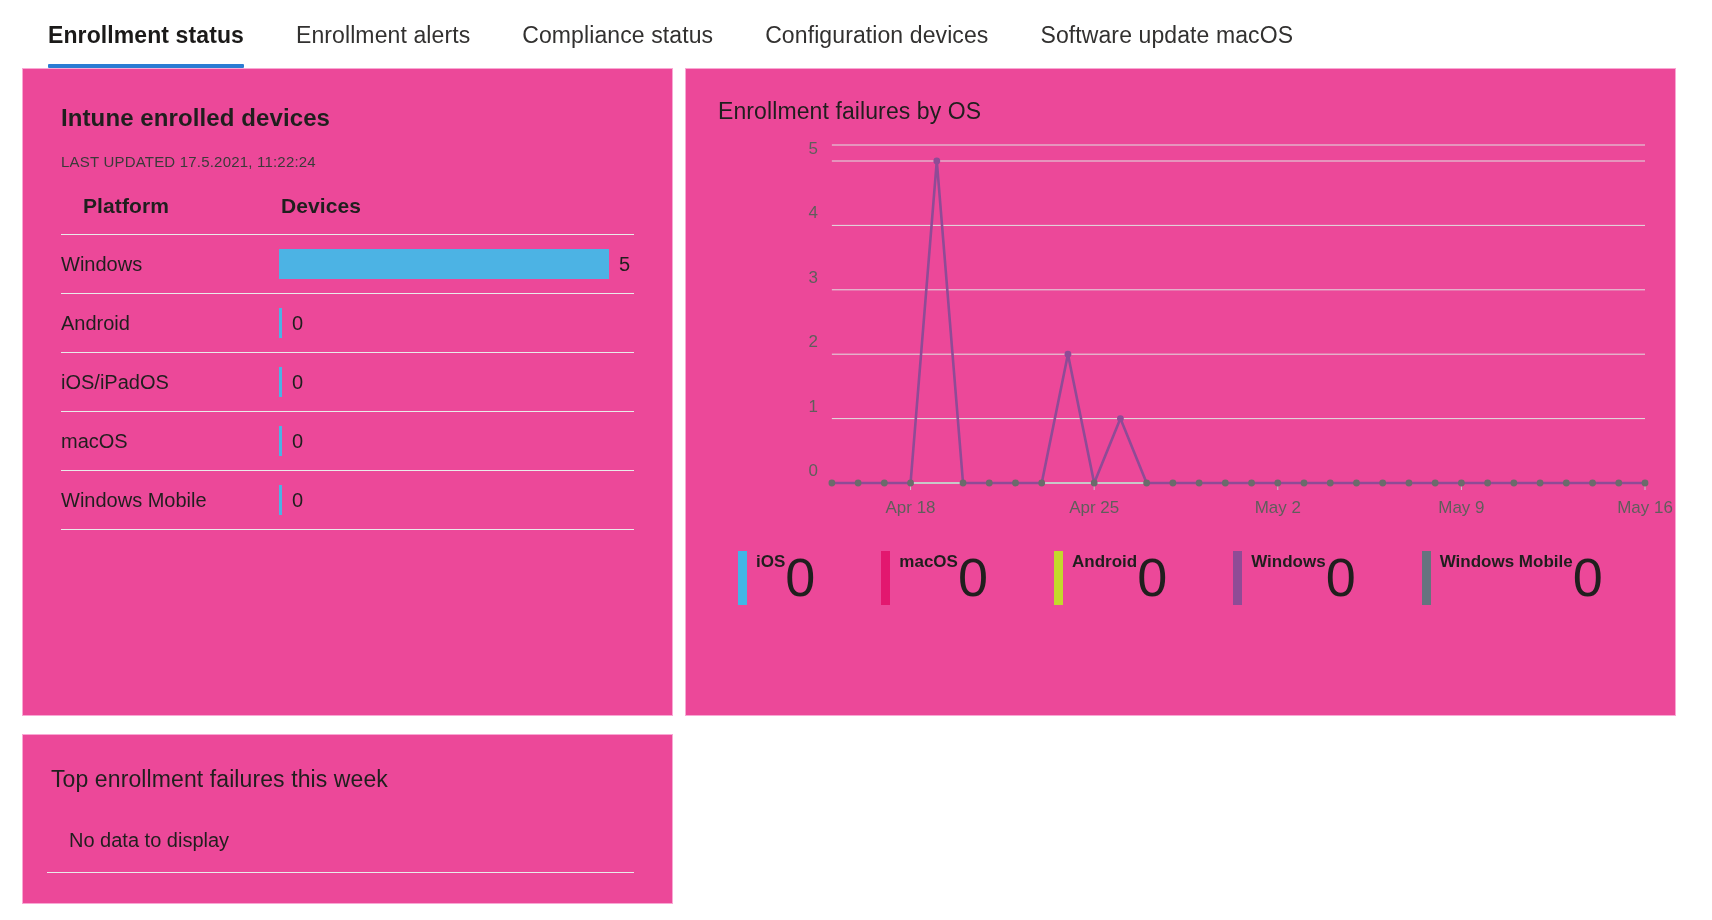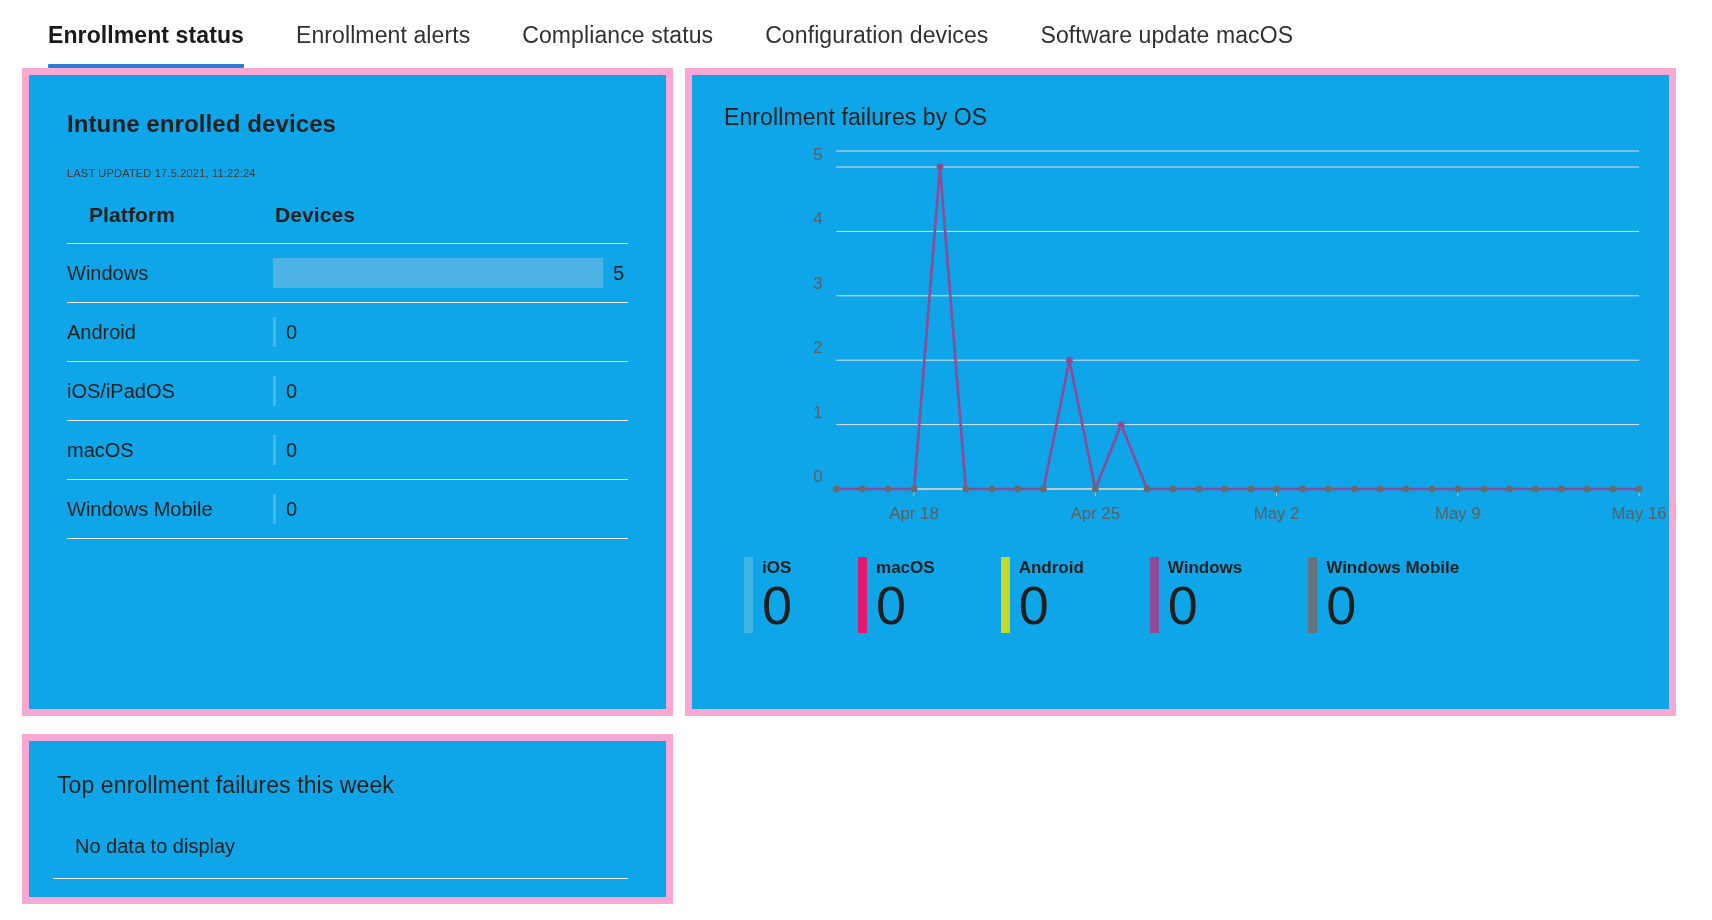--- a/index.html
+++ b/index.html
@@ -50,42 +50,42 @@
 
   
   .board {
     padding: 0 22px;
     display: flex;
     flex-wrap: wrap;
     gap: 12px;
     align-items: flex-start;
   }
   .card {
-    background: #0ea5e9;
-    border: 7px solid #f9a8d4;
+    background: #ec4899;
+    border: 1px solid #f9a8d4;
   }
 
   
   .card-devices {
     width: 651px;
     height: 648px;
     padding: 34px 38px 0 38px;
   }
   .card-title {
     font-size: 24px;
     font-weight: 700;
     color: #201f1e;
     margin: 0 0 0 0;
     line-height: 30px;
     letter-spacing: .1px;
   }
   .last-updated {
-    font-size: 11px;
+    font-size: 15px;
     color: #3b3a39;
-    margin-top: 28px;
+    margin-top: 20px;
     letter-spacing: .2px;
     white-space: nowrap;
   }
   .dev-table {
     width: 100%;
     border-collapse: collapse;
     margin-top: 14px;
   }
   .dev-table th {
     text-align: left;
@@ -166,21 +166,21 @@
     display: flex;
     align-items: stretch;
     gap: 9px;
     margin-right: 66px;
   }
   .legend-swatch {
     width: 9px;
     border-radius: 0;
     flex: 0 0 9px;
   }
-  .legend-text { display: flex; flex-direction: column; }
+  .legend-text { display: flex; }
   .legend-label {
     font-size: 17px;
     font-weight: 700;
     color: #201f1e;
     line-height: 22px;
     white-space: nowrap;
   }
   .legend-value {
     font-size: 54px;
     line-height: 56px;

